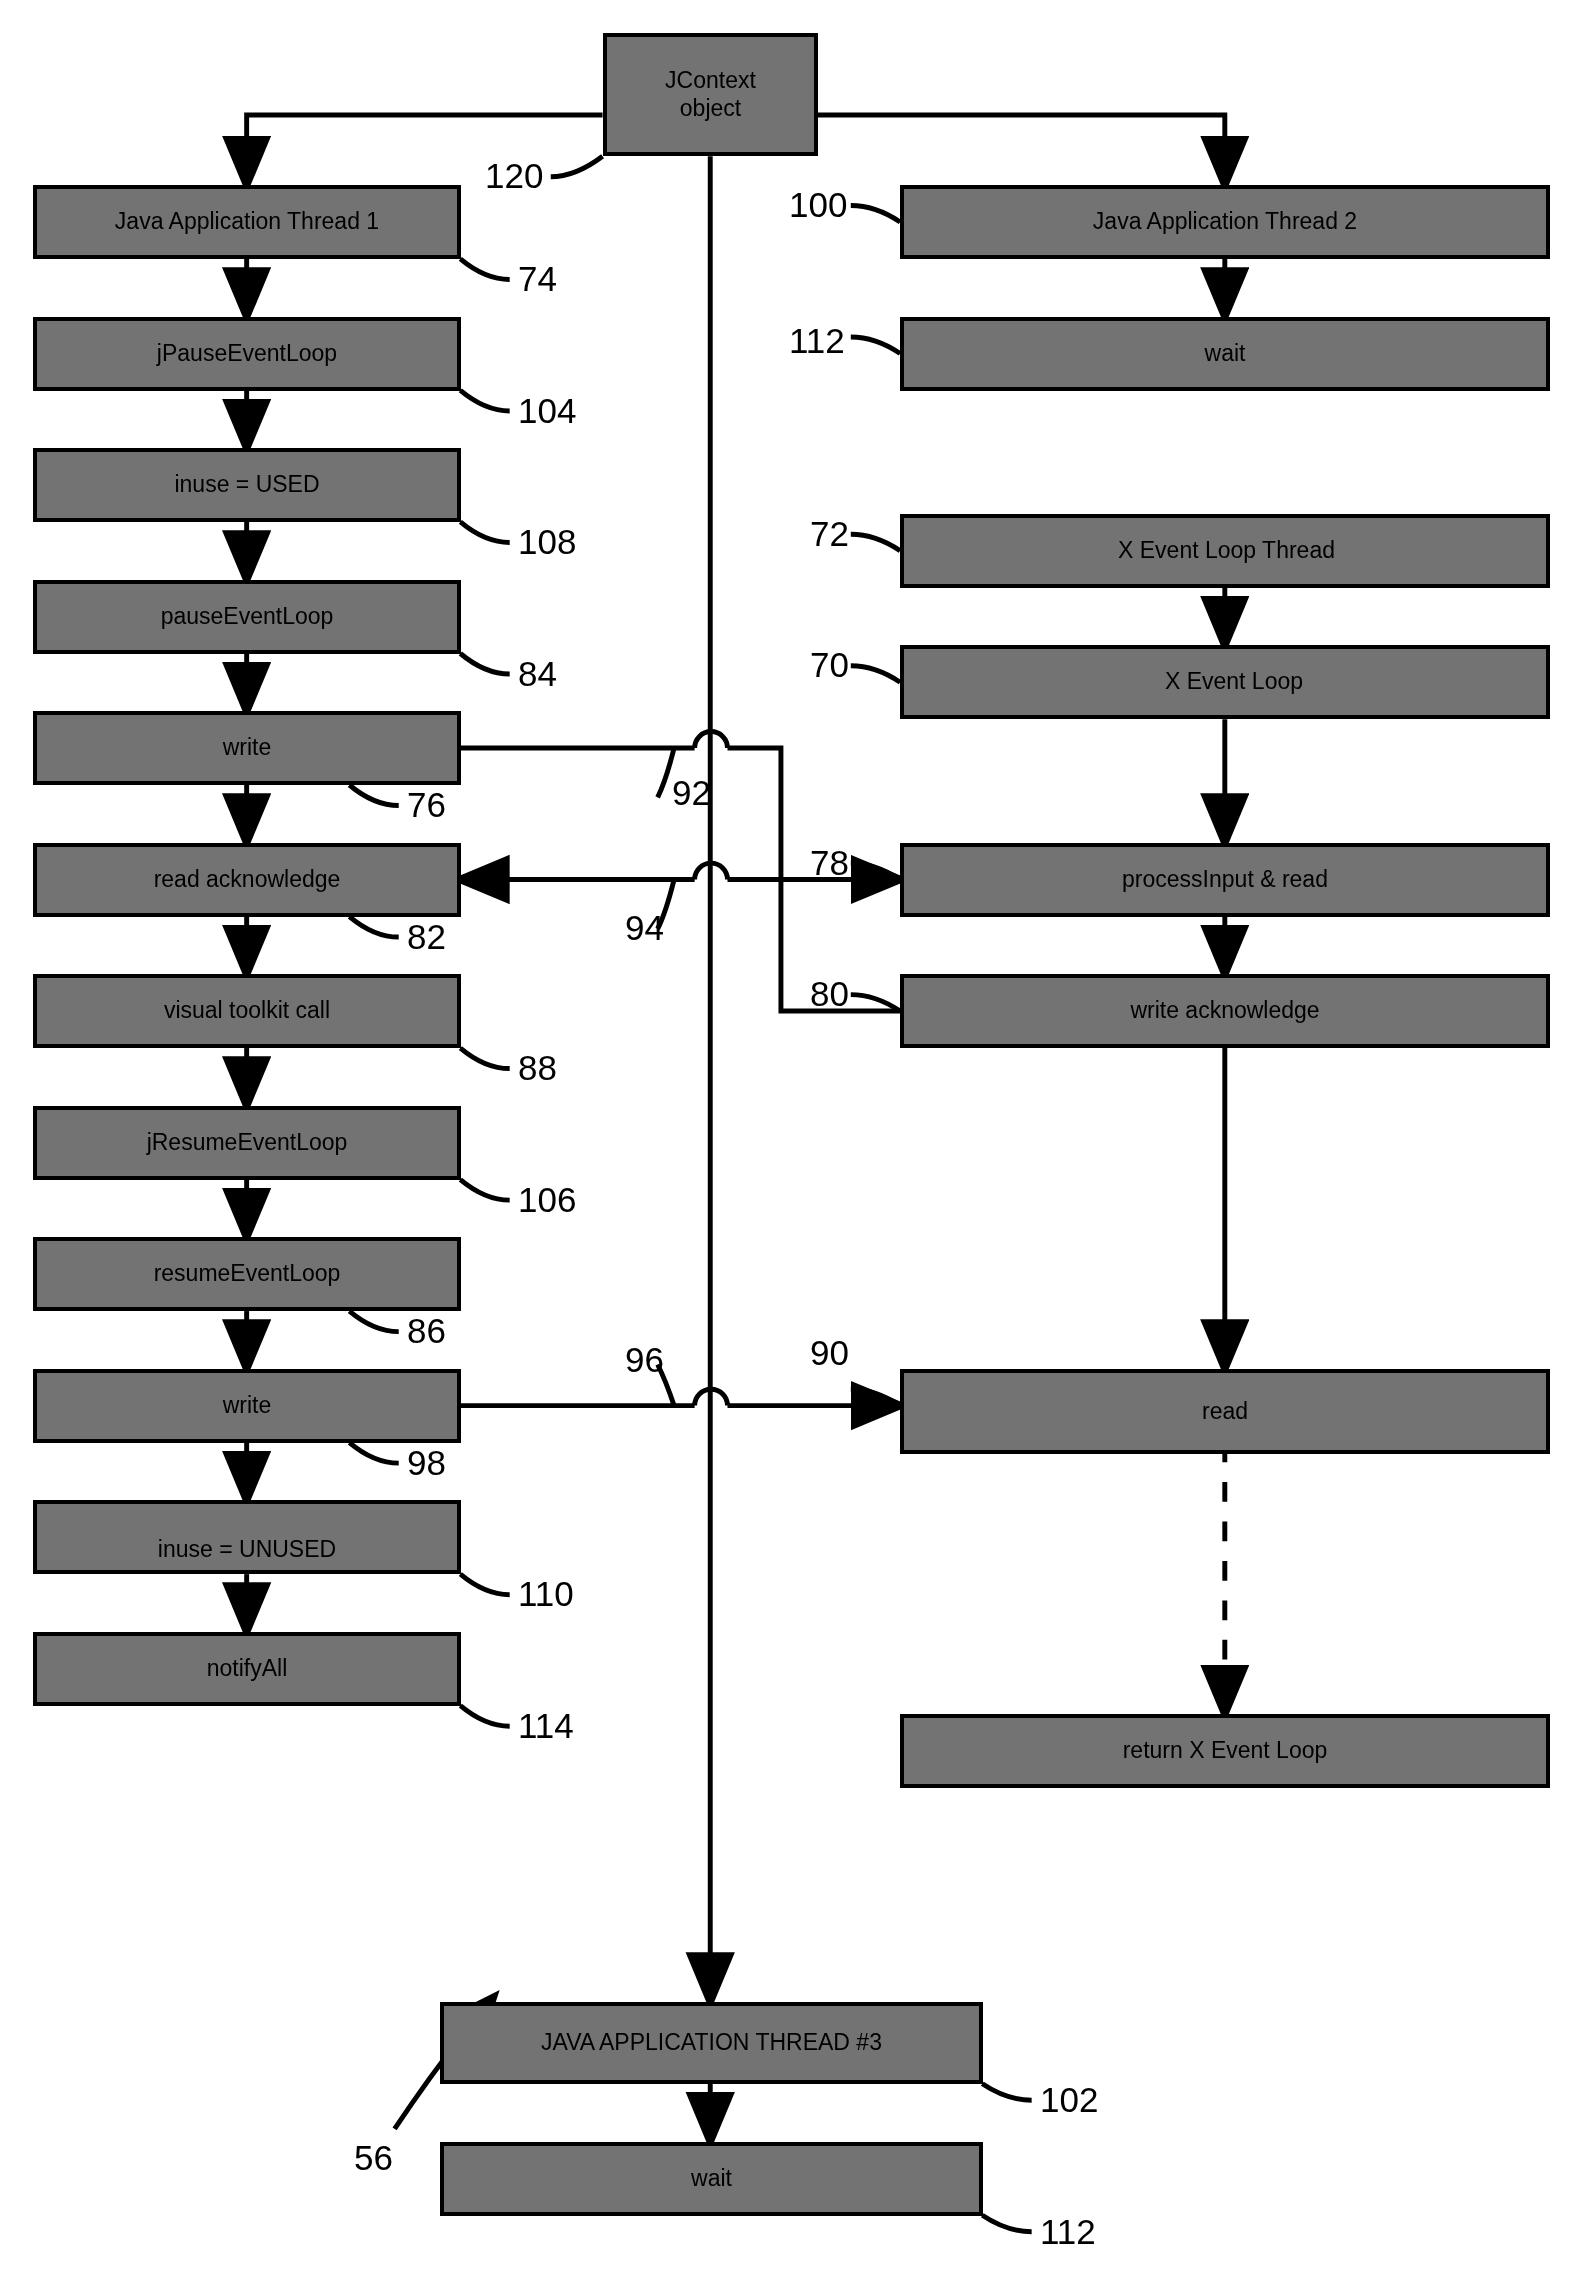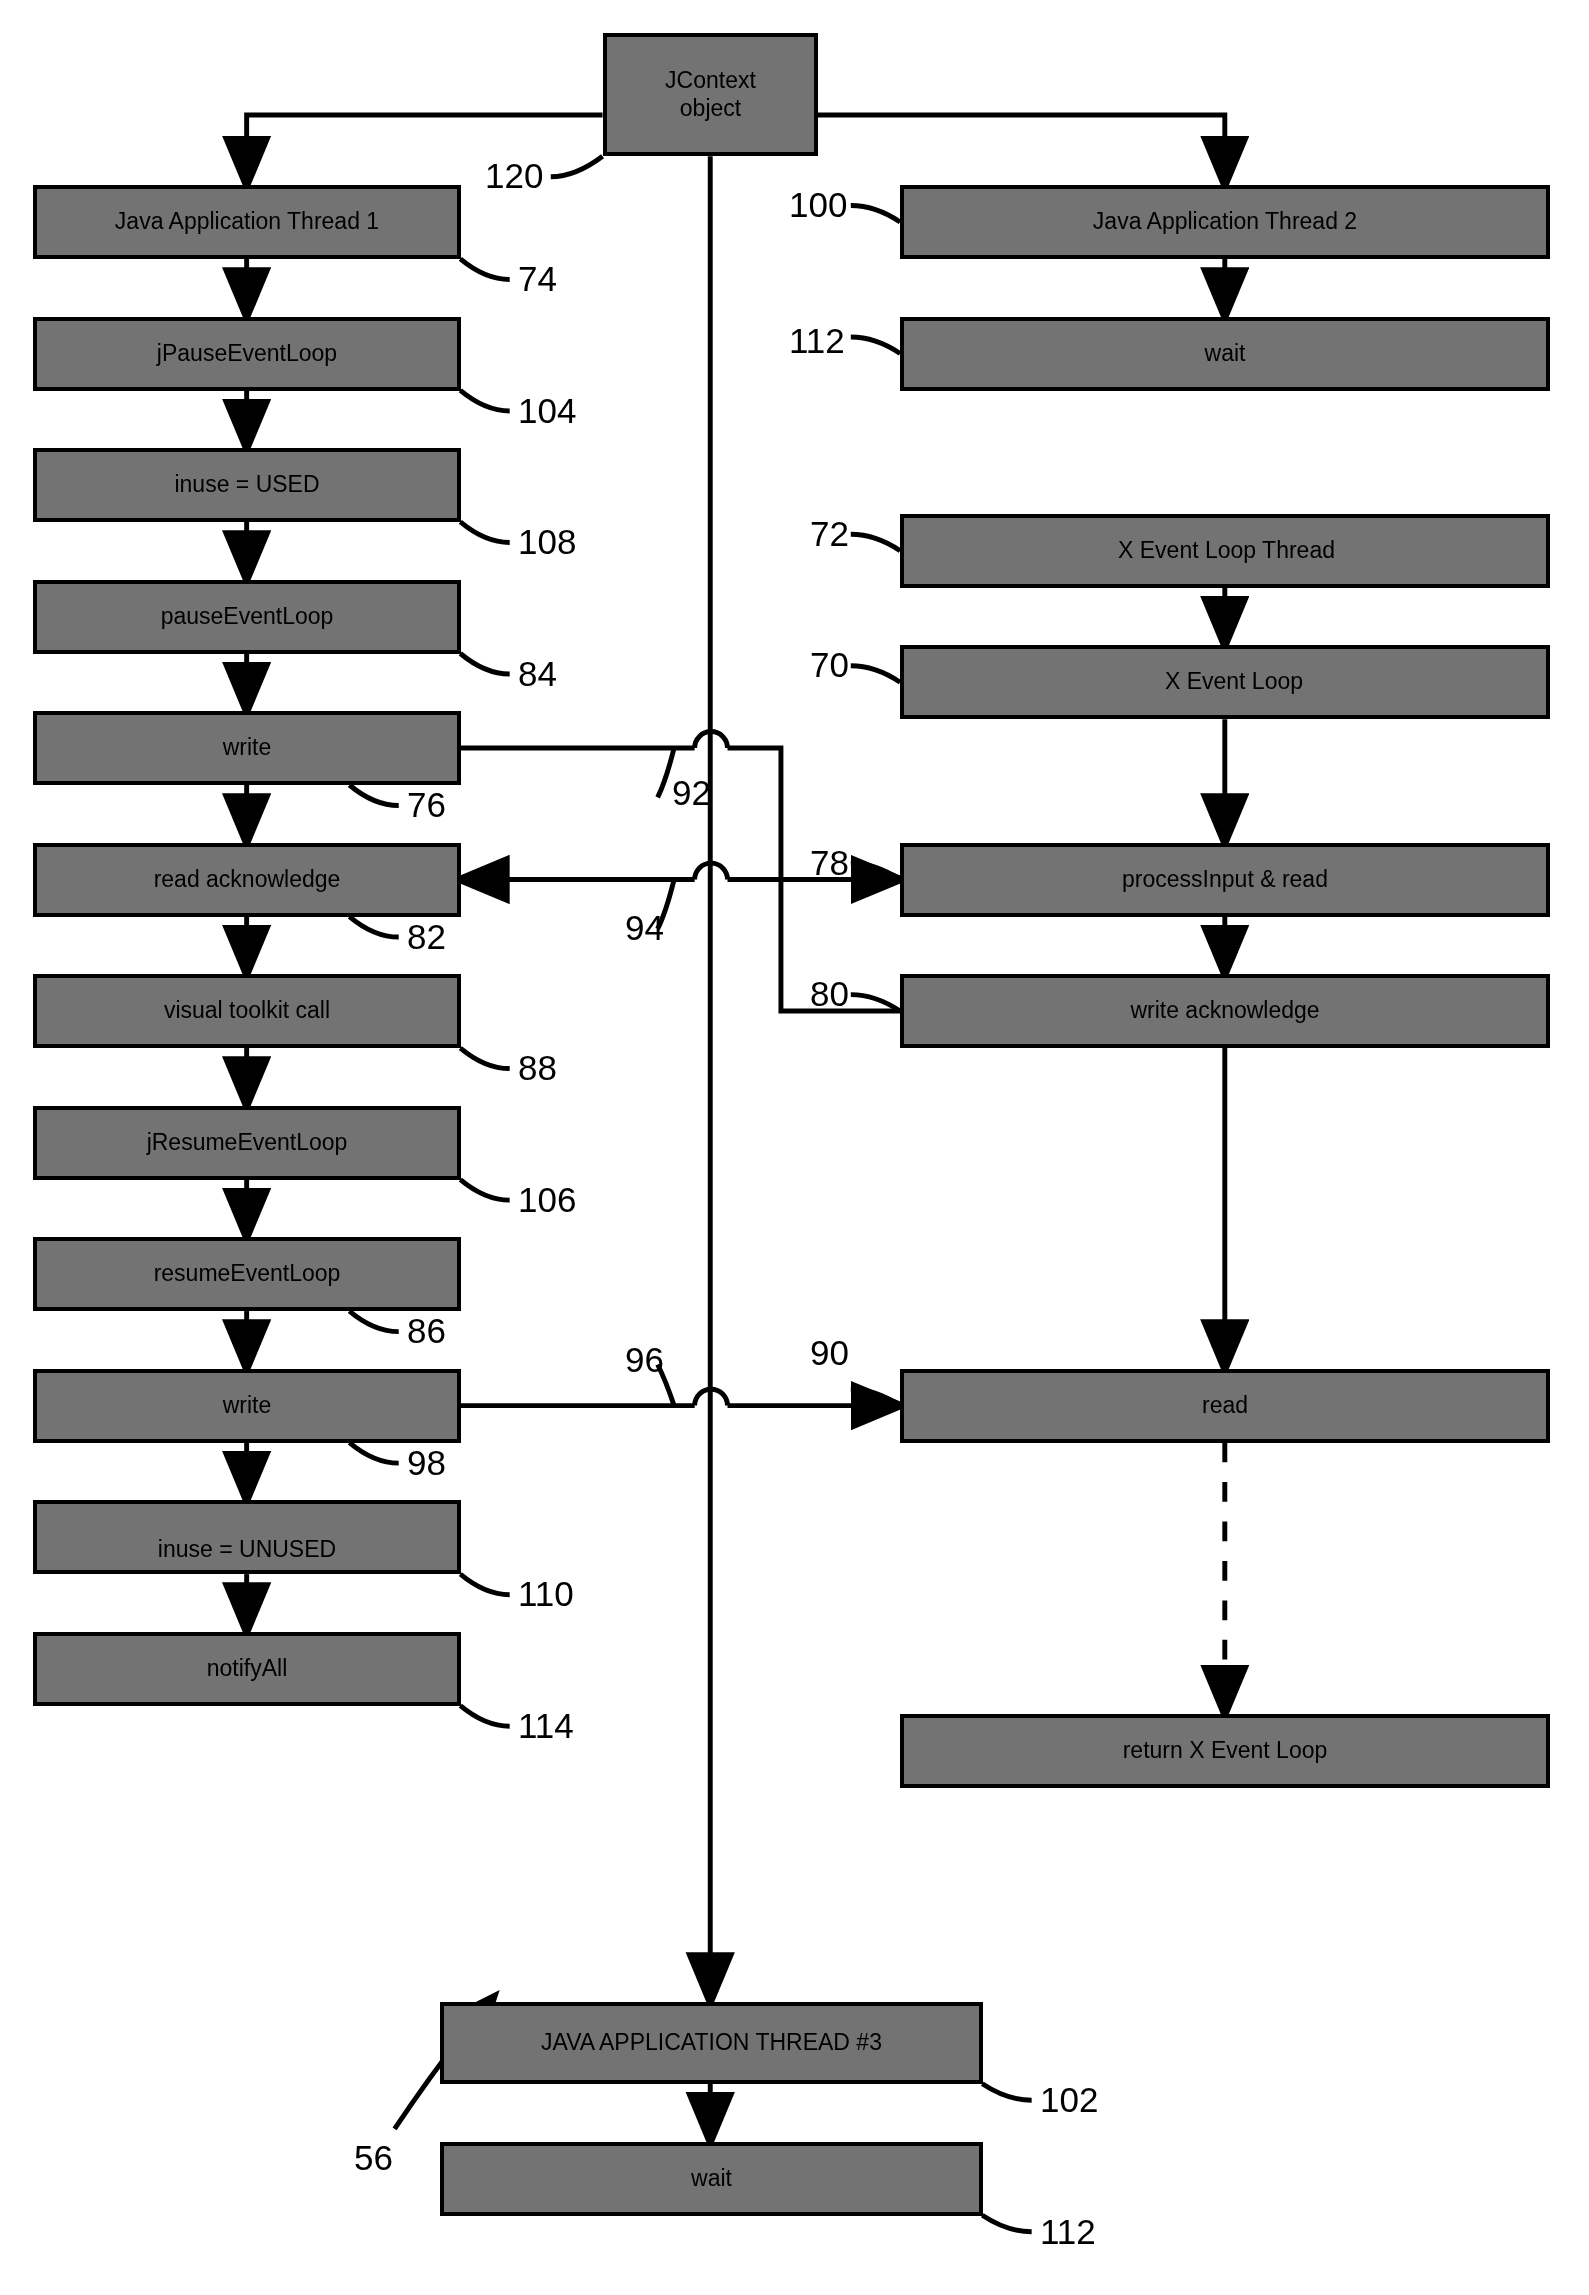--- a/index.html
+++ b/index.html
@@ -209,21 +209,21 @@
 </div>
 <div class="box" style="left:900px; top:645px; width:650px; height:74px;padding-left:28px;">
   <span>X  Event Loop</span>
 </div>
 <div class="box" style="left:900px; top:843px; width:650px; height:74px;">
   <span>processInput &amp;  read</span>
 </div>
 <div class="box" style="left:900px; top:974px; width:650px; height:74px;">
   <span>write acknowledge</span>
 </div>
-<div class="box" style="left:900px; top:1369px; width:650px; height:74px;">
+<div class="box" style="left:900px; top:1369px; width:650px; height:85px;">
   <span>read</span>
 </div>
 <div class="box" style="left:900px; top:1714px; width:650px; height:74px;">
   <span>return X  Event Loop</span>
 </div>
 
 <div class="box" style="left:440px; top:2002px; width:543px; height:82px;">
   <span>JAVA APPLICATION THREAD #3</span>
 </div>
 <div class="box" style="left:440px; top:2142px; width:543px; height:74px;">

